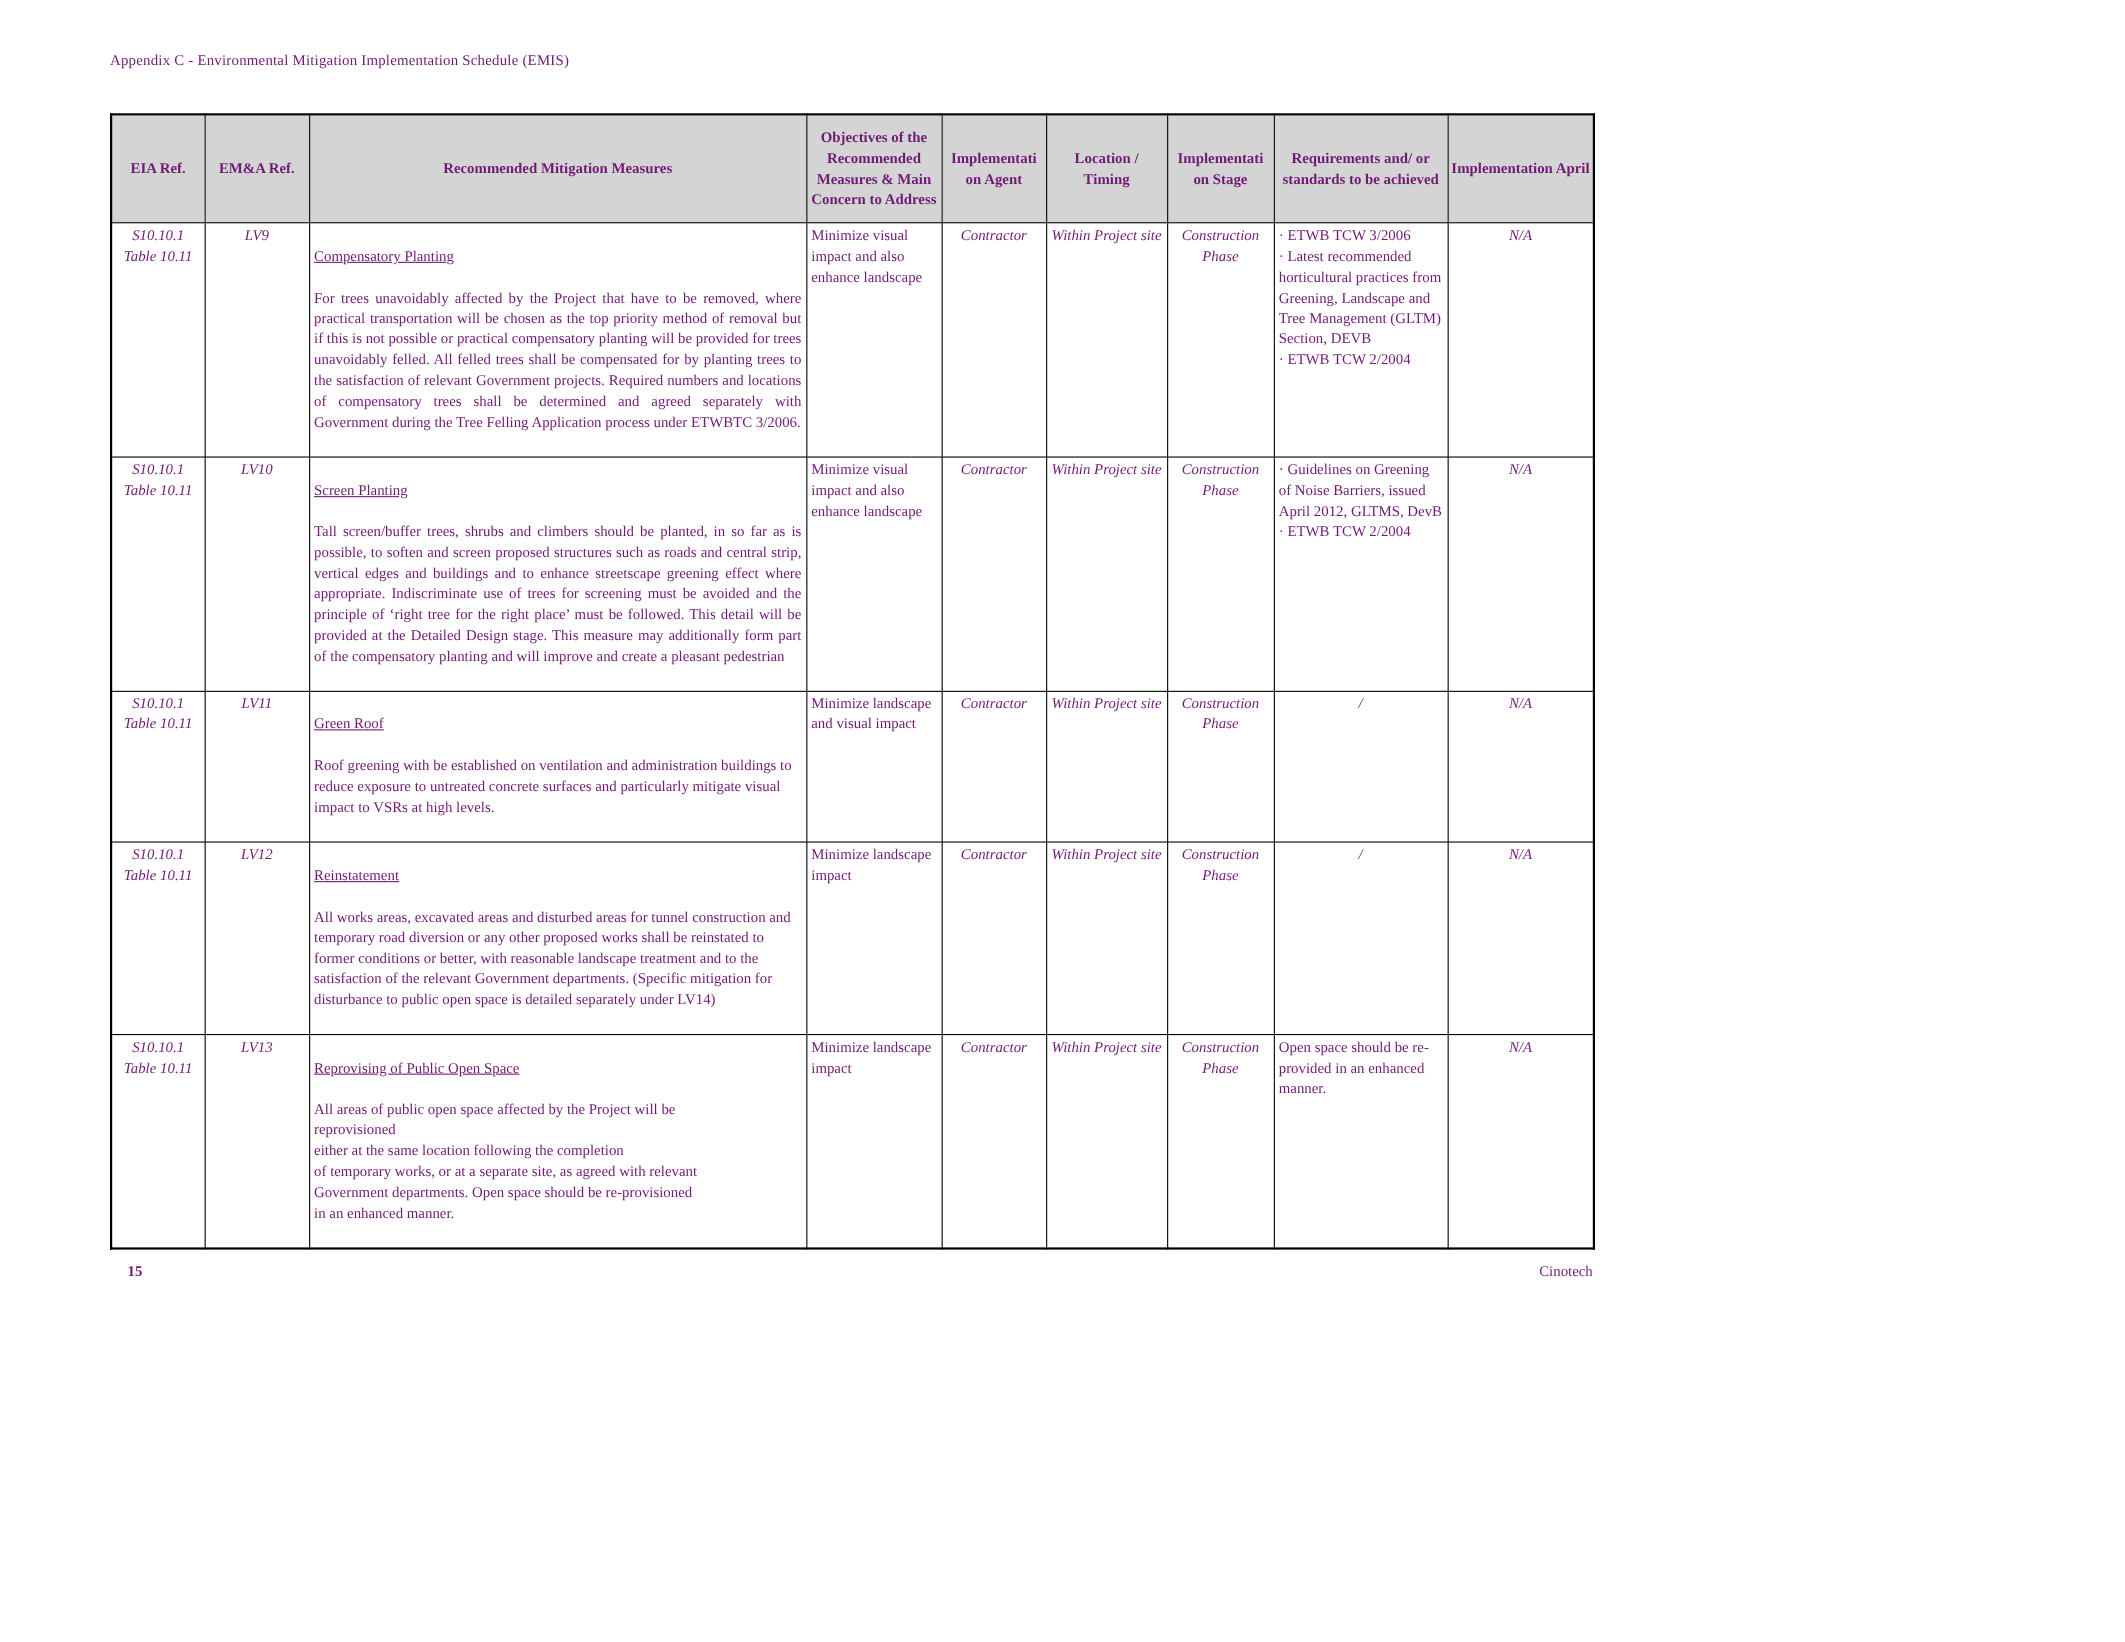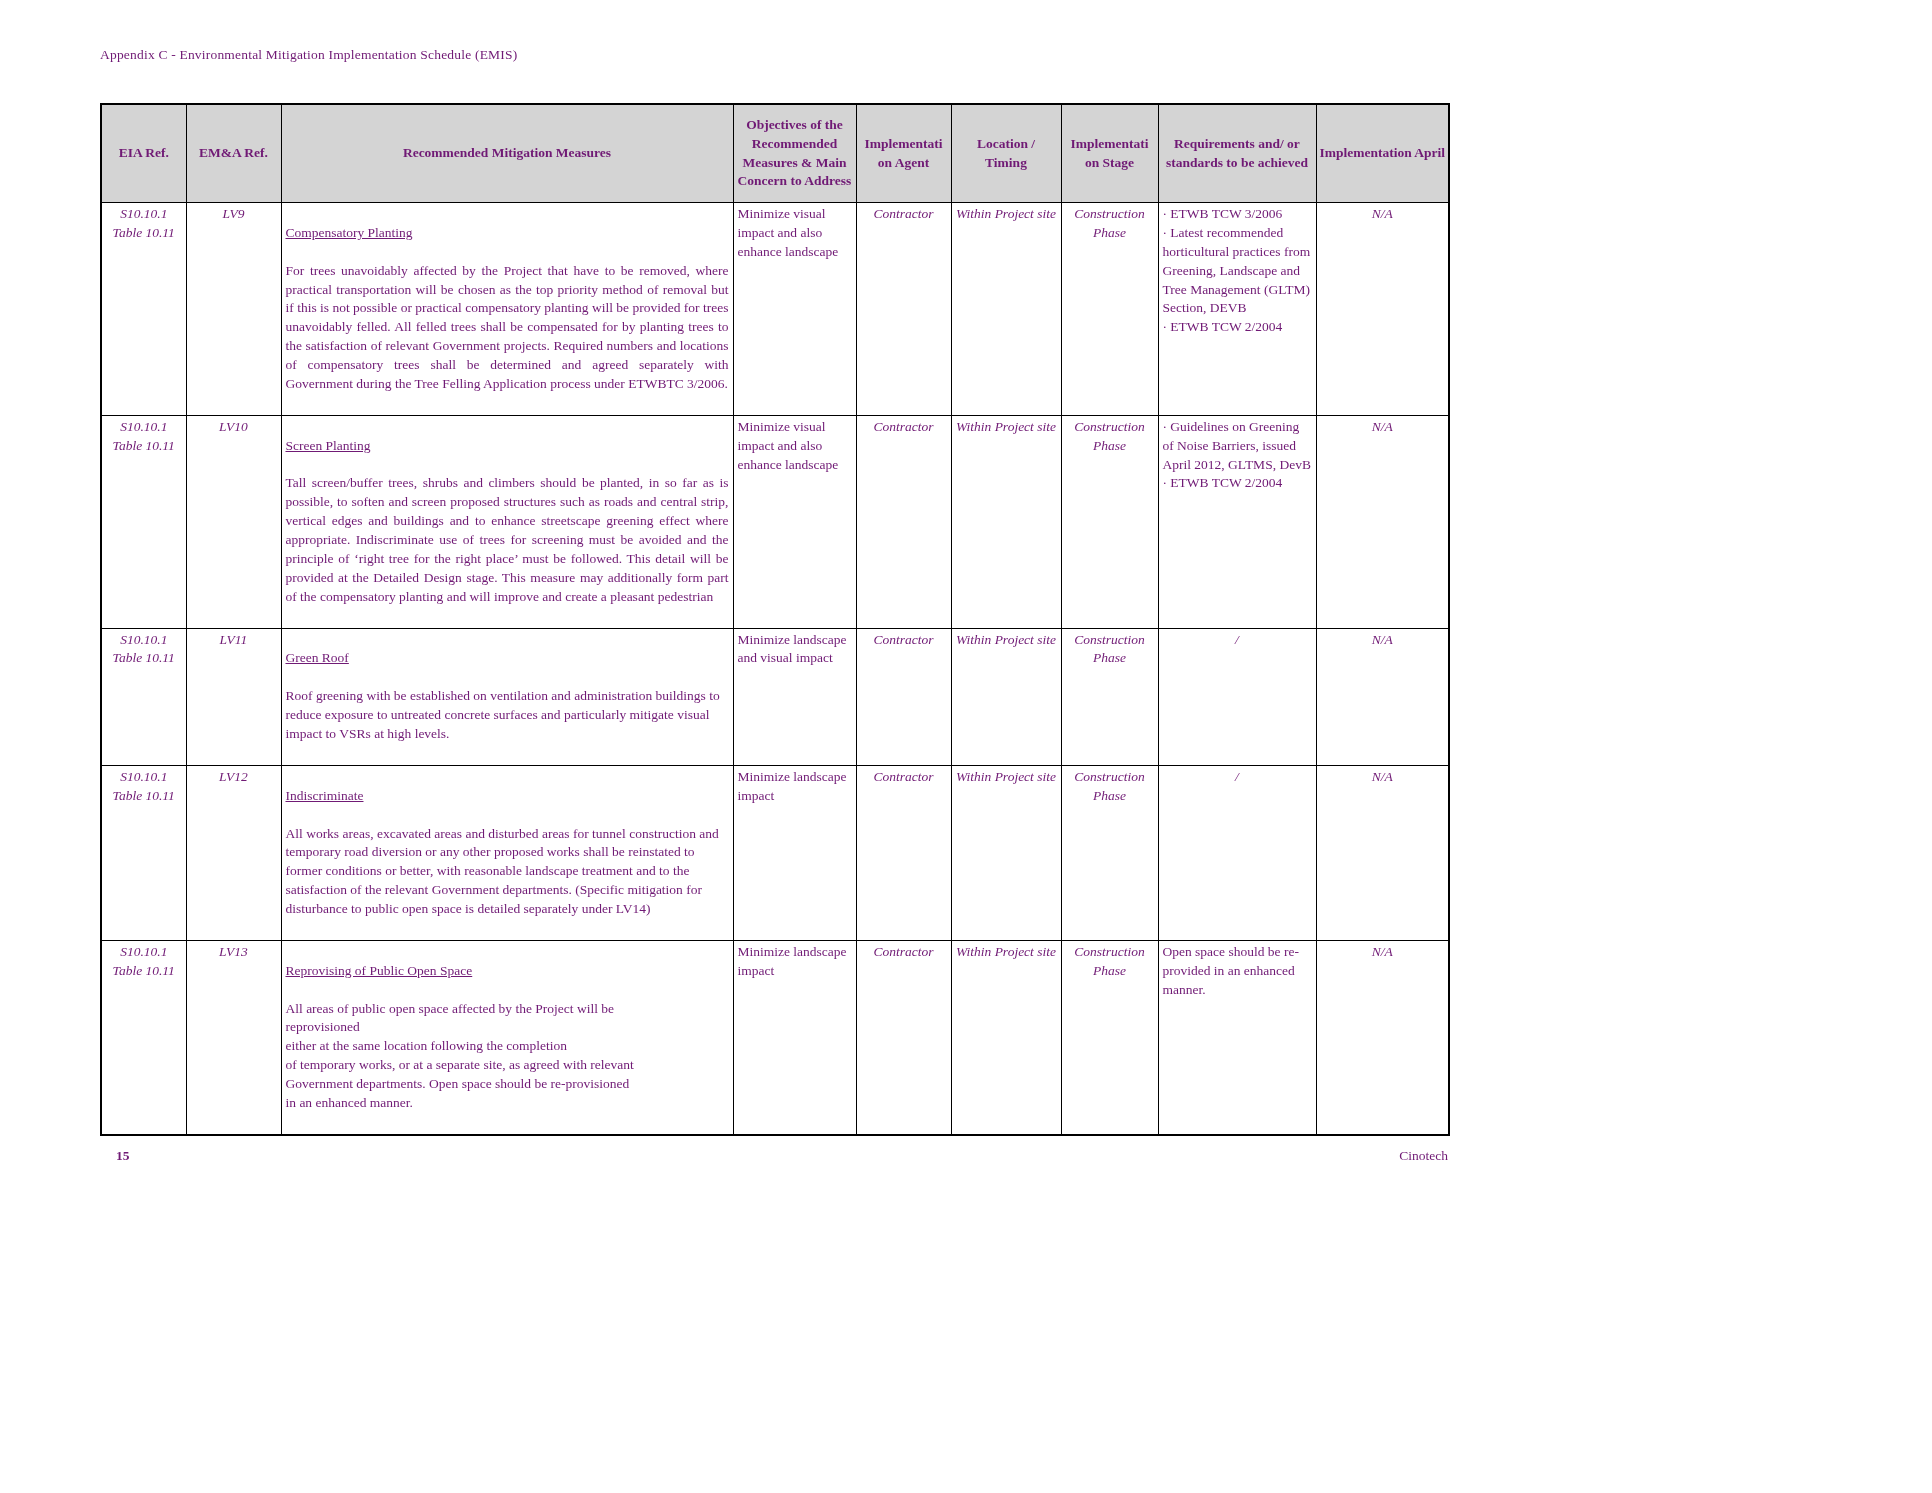--- a/index.html
+++ b/index.html
@@ -159,21 +159,21 @@
         <td class="c-center">Construction Phase</td>
         <td class="c-center">/</td>
         <td class="c-center">N/A</td>
       </tr>
 
       <tr class="r4">
         <td class="c-center">S10.10.1
 Table 10.11</td>
         <td class="c-center">LV12</td>
         <td class="c-left">
-          <span class="m-title">Indiscriminate</span>
+          <span class="m-title">Reinstatement</span>
           <div class="m-body">All works areas, excavated areas and disturbed areas for tunnel construction and temporary road diversion or any other proposed works shall be reinstated to former conditions or better, with reasonable landscape treatment and to the satisfaction of the relevant Government departments. (Specific mitigation for disturbance to public open space is detailed separately under LV14)</div>
         </td>
         <td class="c-left">Minimize landscape impact</td>
         <td class="c-center">Contractor</td>
         <td class="c-center">Within Project site</td>
         <td class="c-center">Construction Phase</td>
         <td class="c-center">/</td>
         <td class="c-center">N/A</td>
       </tr>
 

